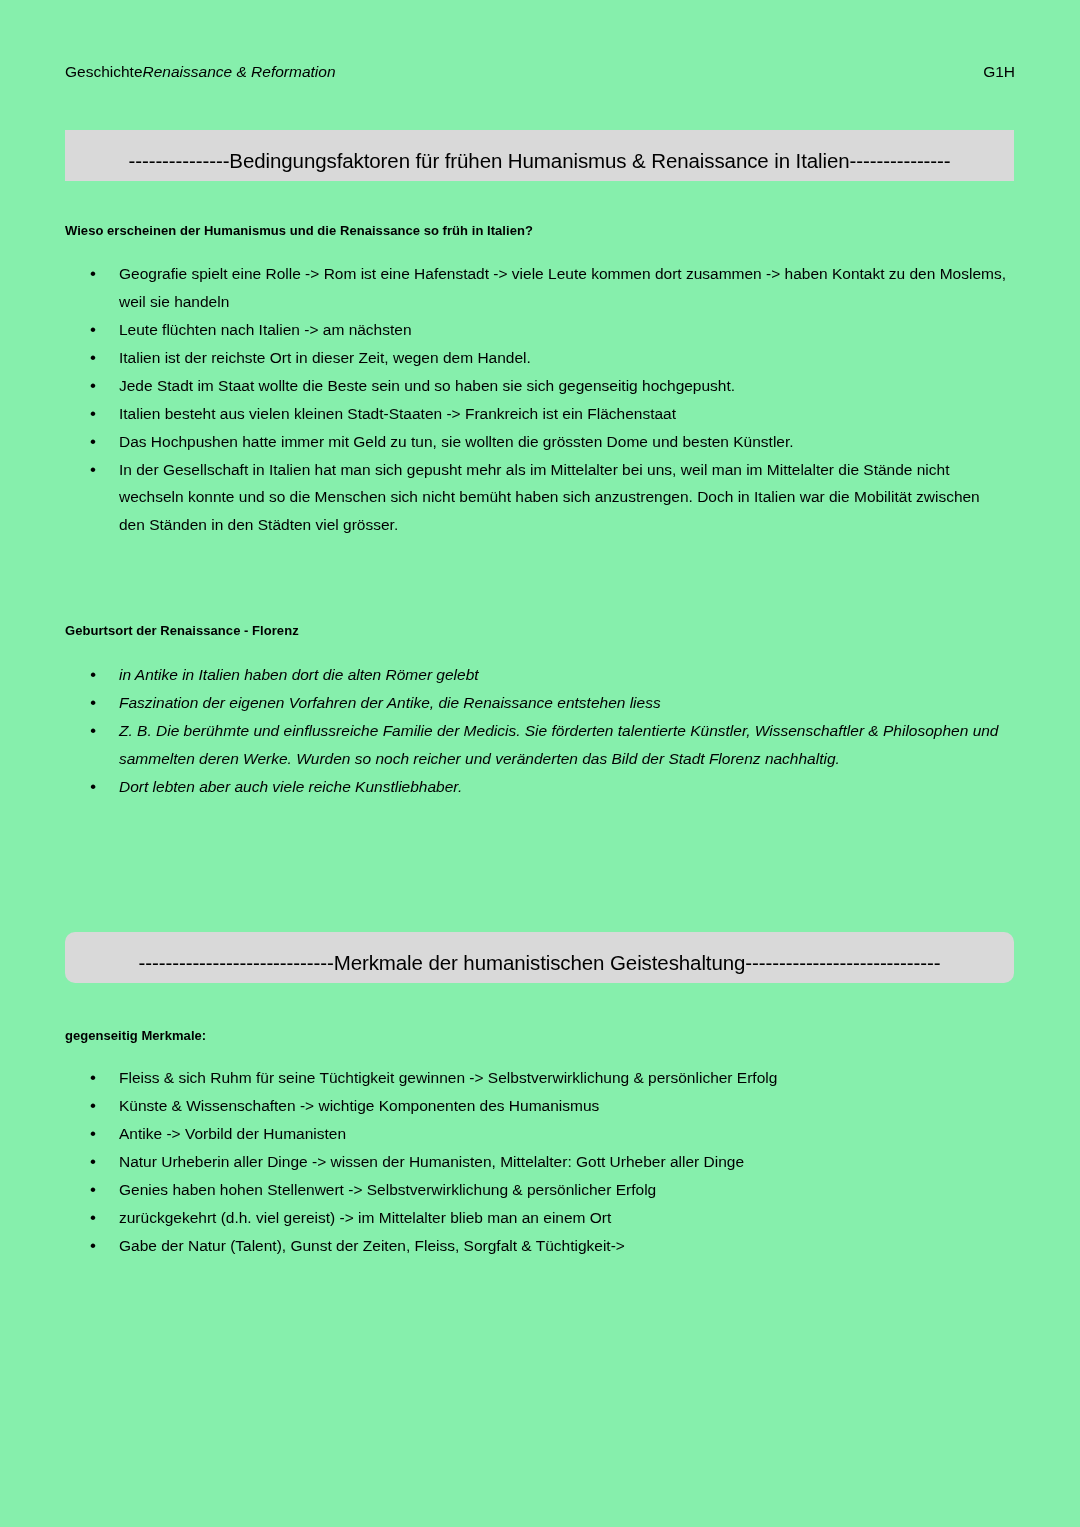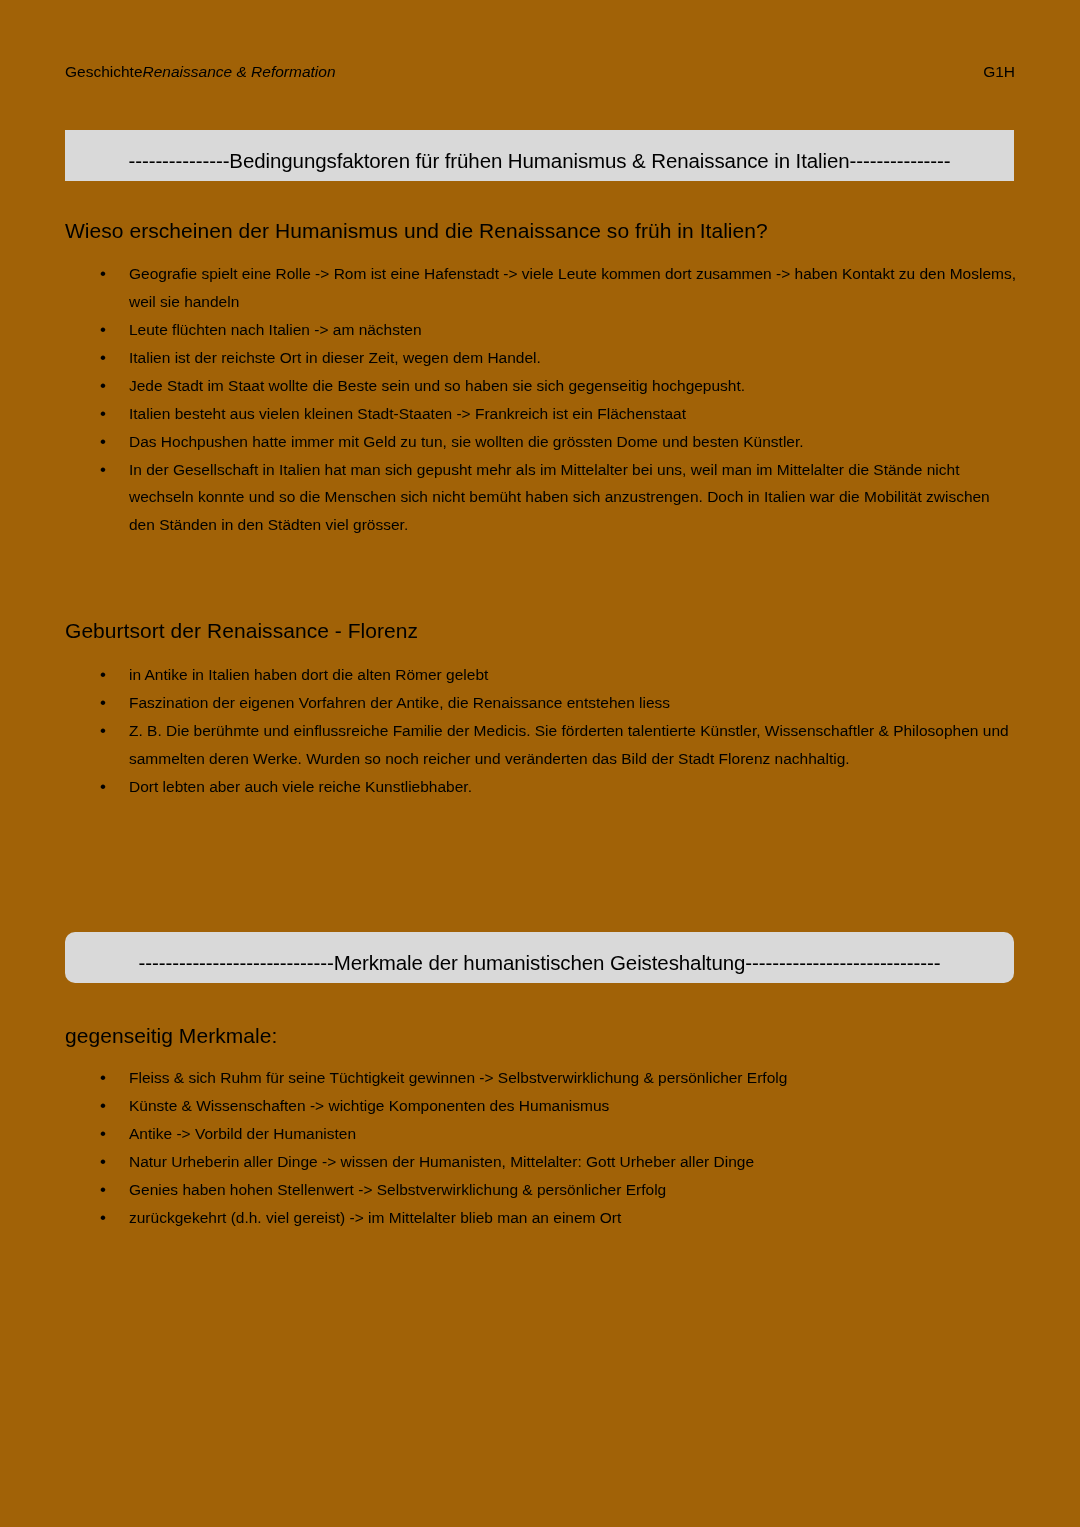--- a/index.html
+++ b/index.html
@@ -16,21 +16,21 @@
     -webkit-font-smoothing: antialiased;
     overflow: hidden;
   }
 
   .page {
     position: relative;
     width: 1080px;
     height: 1527px;
     box-sizing: border-box;
     padding: 0;
-    background: #a16207;
+    background: #86efac;
   }
 
   
   .doc-header {
     position: absolute;
     top: 62px;
     left: 65px;
     width: 950px;
     display: flex;
     align-items: baseline;
@@ -58,34 +58,34 @@
     overflow: hidden;
     letter-spacing: -0.1px;
   }
   .banner-1 { top: 130px; }
   .banner-2 { top: 932px; border-radius: 10px; }
 
   
   .subhead {
     position: absolute;
     left: 65px;
-    font-size: 21px;
-    font-weight: normal;
+    font-size: 13px;
+    font-weight: bold;
     line-height: 22px;
     letter-spacing: 0.05px;
     text-align: center;
   }
   .subhead-1 { top: 220px; }
   .subhead-2 { top: 620px; }
   .subhead-3 { top: 1025px; }
 
   
   .bullets {
     position: absolute;
-    left: 97px;
+    left: 87px;
     width: 925px;
     list-style: none;
     margin: 0;
     padding: 0;
     font-size: 15.5px;
   }
   .bullets li {
     position: relative;
     padding-left: 32px;
     line-height: 27.5px;
@@ -94,21 +94,21 @@
   .bullets li::before {
     content: "\2022";
     position: absolute;
     left: 3px;
     top: 0;
     font-size: 17px;
     line-height: 27.5px;
   }
 
   .list-1 { top: 260px; }
-  .list-2 { top: 661px; }
+  .list-2 { top: 661px; font-style: italic; }
   .list-3 { top: 1064px; }
 
   .list-1 li { width: 890px; }
   .list-2 li { width: 920px; }
 </style>
 </head>
 <body>
 
 <div class="page">
 
@@ -145,15 +145,16 @@
 
   <div class="subhead subhead-3">gegenseitig Merkmale:</div>
 
   <ul class="bullets list-3">
     <li>Fleiss &amp; sich Ruhm für seine Tüchtigkeit gewinnen -&gt; Selbstverwirklichung &amp; persönlicher Erfolg</li>
     <li>Künste &amp; Wissenschaften -&gt; wichtige Komponenten des Humanismus</li>
     <li>Antike -&gt; Vorbild der Humanisten</li>
     <li>Natur Urheberin aller Dinge -&gt; wissen der Humanisten, Mittelalter: Gott Urheber aller Dinge</li>
     <li>Genies haben hohen Stellenwert -&gt; Selbstverwirklichung &amp; persönlicher Erfolg</li>
     <li>zurückgekehrt (d.h. viel gereist) -&gt; im Mittelalter blieb man an einem Ort</li>
+    <li>Gabe der Natur (Talent), Gunst der Zeiten, Fleiss, Sorgfalt &amp; Tüchtigkeit-&gt;</li>
   </ul>
 
 </div>
 
 </body></html>

